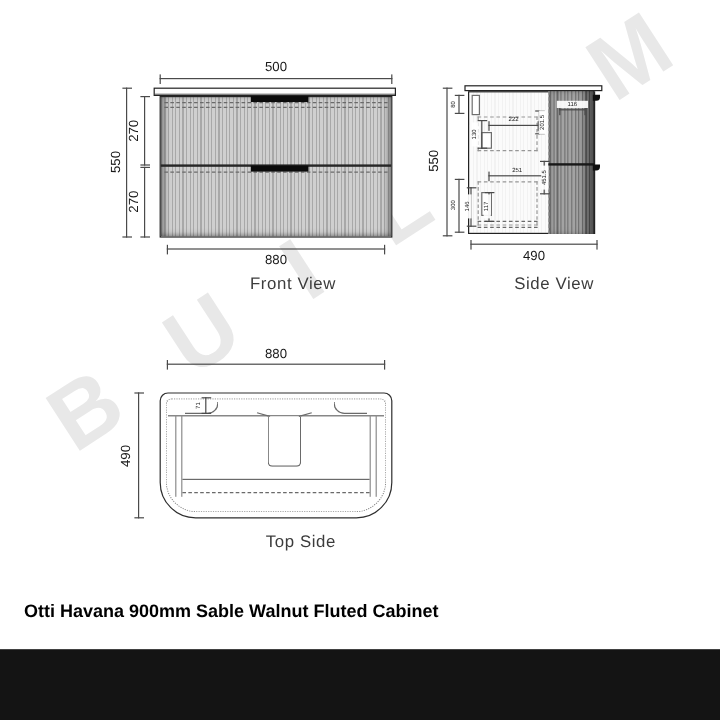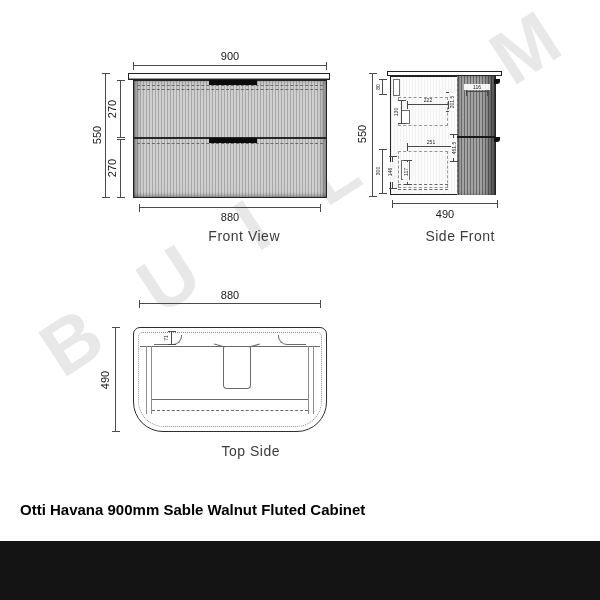--- a/index.html
+++ b/index.html
@@ -69,21 +69,21 @@
 </head>
 <body>
 
 <div class="page">
 
   <div class="watermark">B U I L D M A T</div>
 
   <div class="layer">
 
     <div>
-      <div class="dimtext" style="left:133px;top:50px;width:194px;">900</div>
+      <div class="dimtext" style="left:133px;top:50px;width:194px;">500</div>
       <div class="dimh" style="left:133px;top:65px;width:194px;"></div>
 
       <div class="fv-counter"></div>
       <div class="fv-body"></div>
       <div class="dash" style="left:137px;top:85px;width:186px;"></div>
       <div class="dash" style="left:137px;top:89px;width:186px;"></div>
       <div class="fv-mid"></div>
       <div class="dash" style="left:137px;top:143px;width:186px;"></div>
       <div class="handle" style="left:209px;top:80px;"></div>
       <div class="handle" style="left:209px;top:138px;"></div>
@@ -137,21 +137,21 @@
       <div class="dash" style="left:398px;top:189px;width:50px;"></div>
       <div class="dimv" style="left:382px;top:149px;height:45px;"></div>
       <div class="dimtext vtext tiny chip" style="left:368px;top:168px;width:20px;">300</div>
       <div class="dimv" style="left:392px;top:156px;height:33px;"></div>
       <div class="dimtext vtext tiny chip" style="left:380px;top:169px;width:20px;">146</div>
       <div class="dimv" style="left:407px;top:160px;height:25px;"></div>
       <div class="dimtext vtext tiny chip" style="left:396px;top:169px;width:20px;">117</div>
 
       <div class="dimh" style="left:392px;top:203px;width:106px;"></div>
       <div class="dimtext" style="left:392px;top:208px;width:106px;">490</div>
-      <div class="viewlabel" style="left:395px;top:228px;width:100px;">Side Front</div>
+      <div class="viewlabel" style="left:395px;top:228px;width:100px;">Side View</div>
     </div>
 
     <div>
       <div class="dimtext" style="left:139px;top:289px;width:182px;">880</div>
       <div class="dimh" style="left:139px;top:303px;width:182px;"></div>
 
       <div class="tv-outer"></div>
       <div class="tv-inner"></div>
       <div class="tline" style="left:140px;top:346px;width:180px;height:1px;"></div>
       <div class="tv-hook-l"></div>

